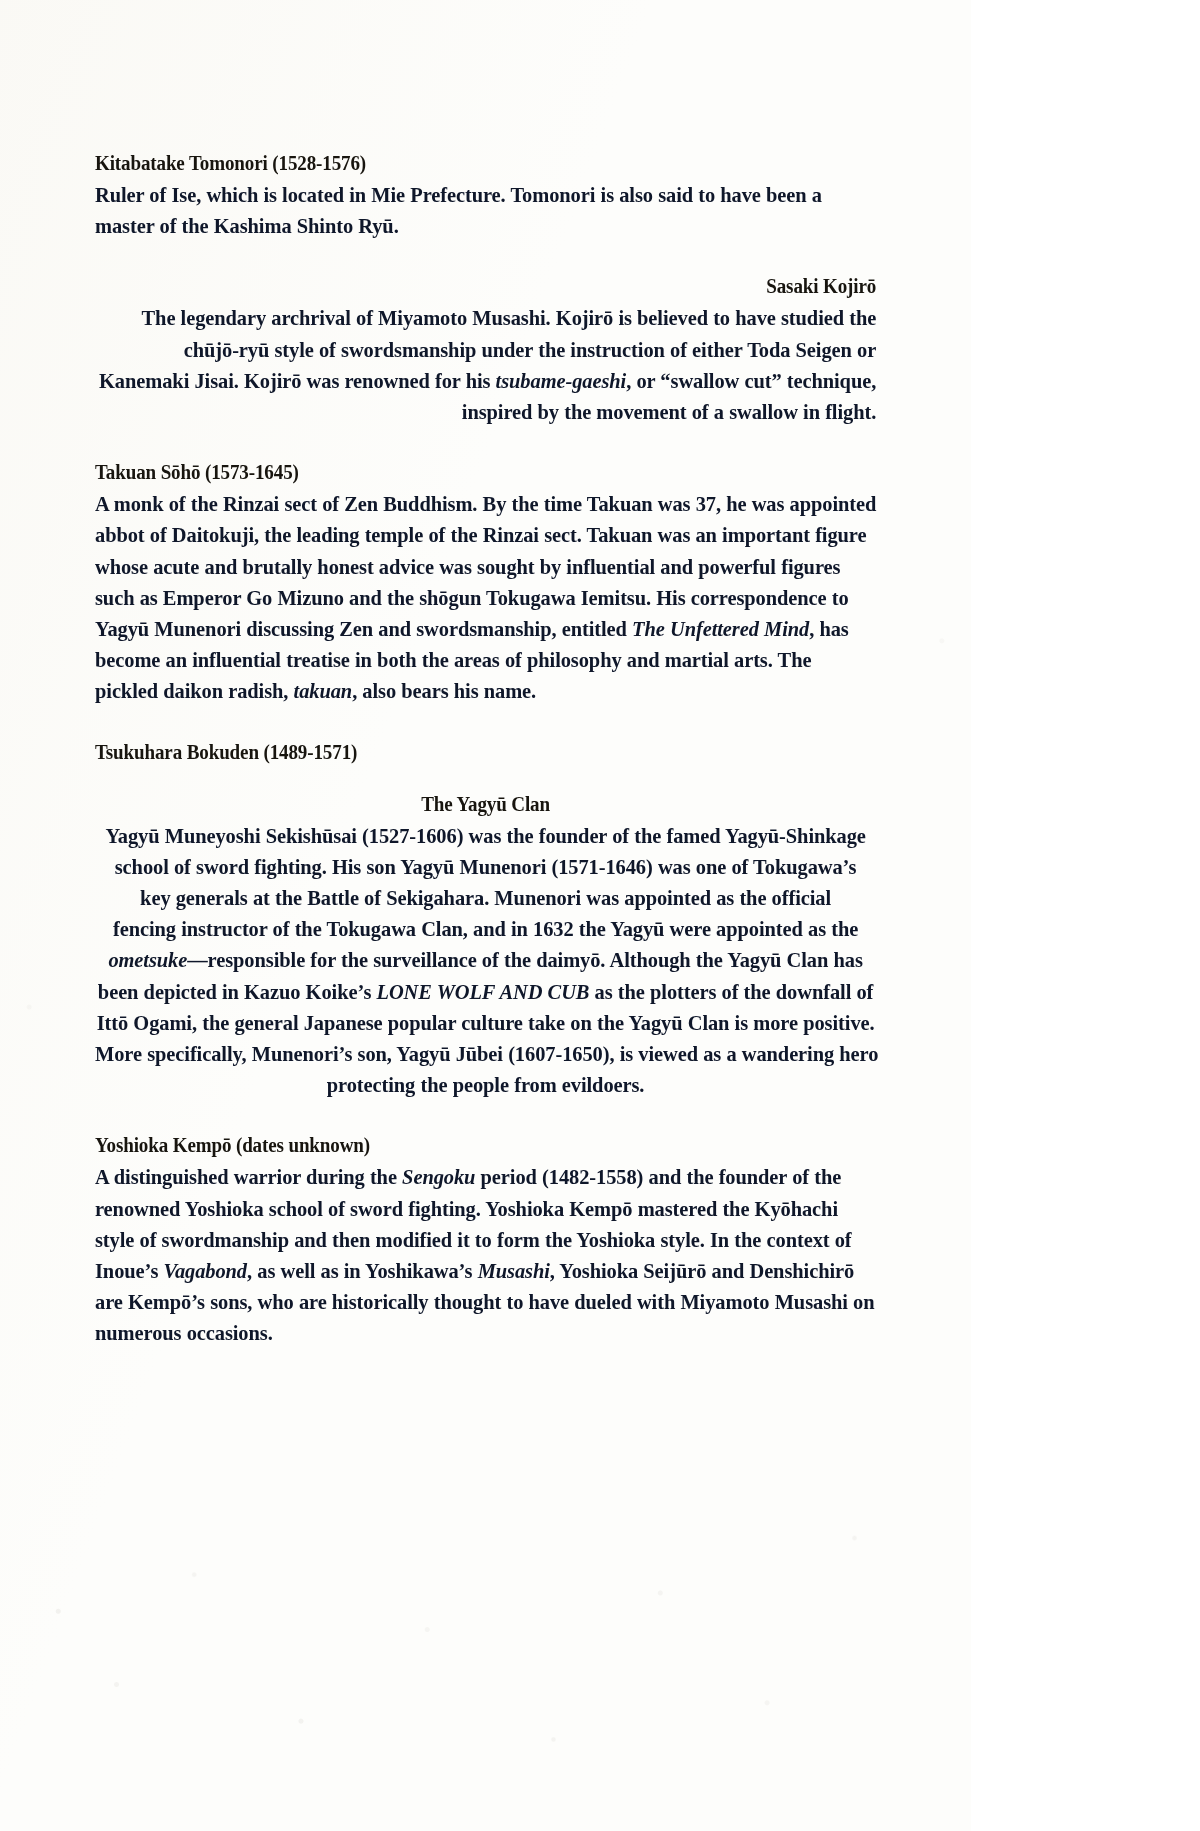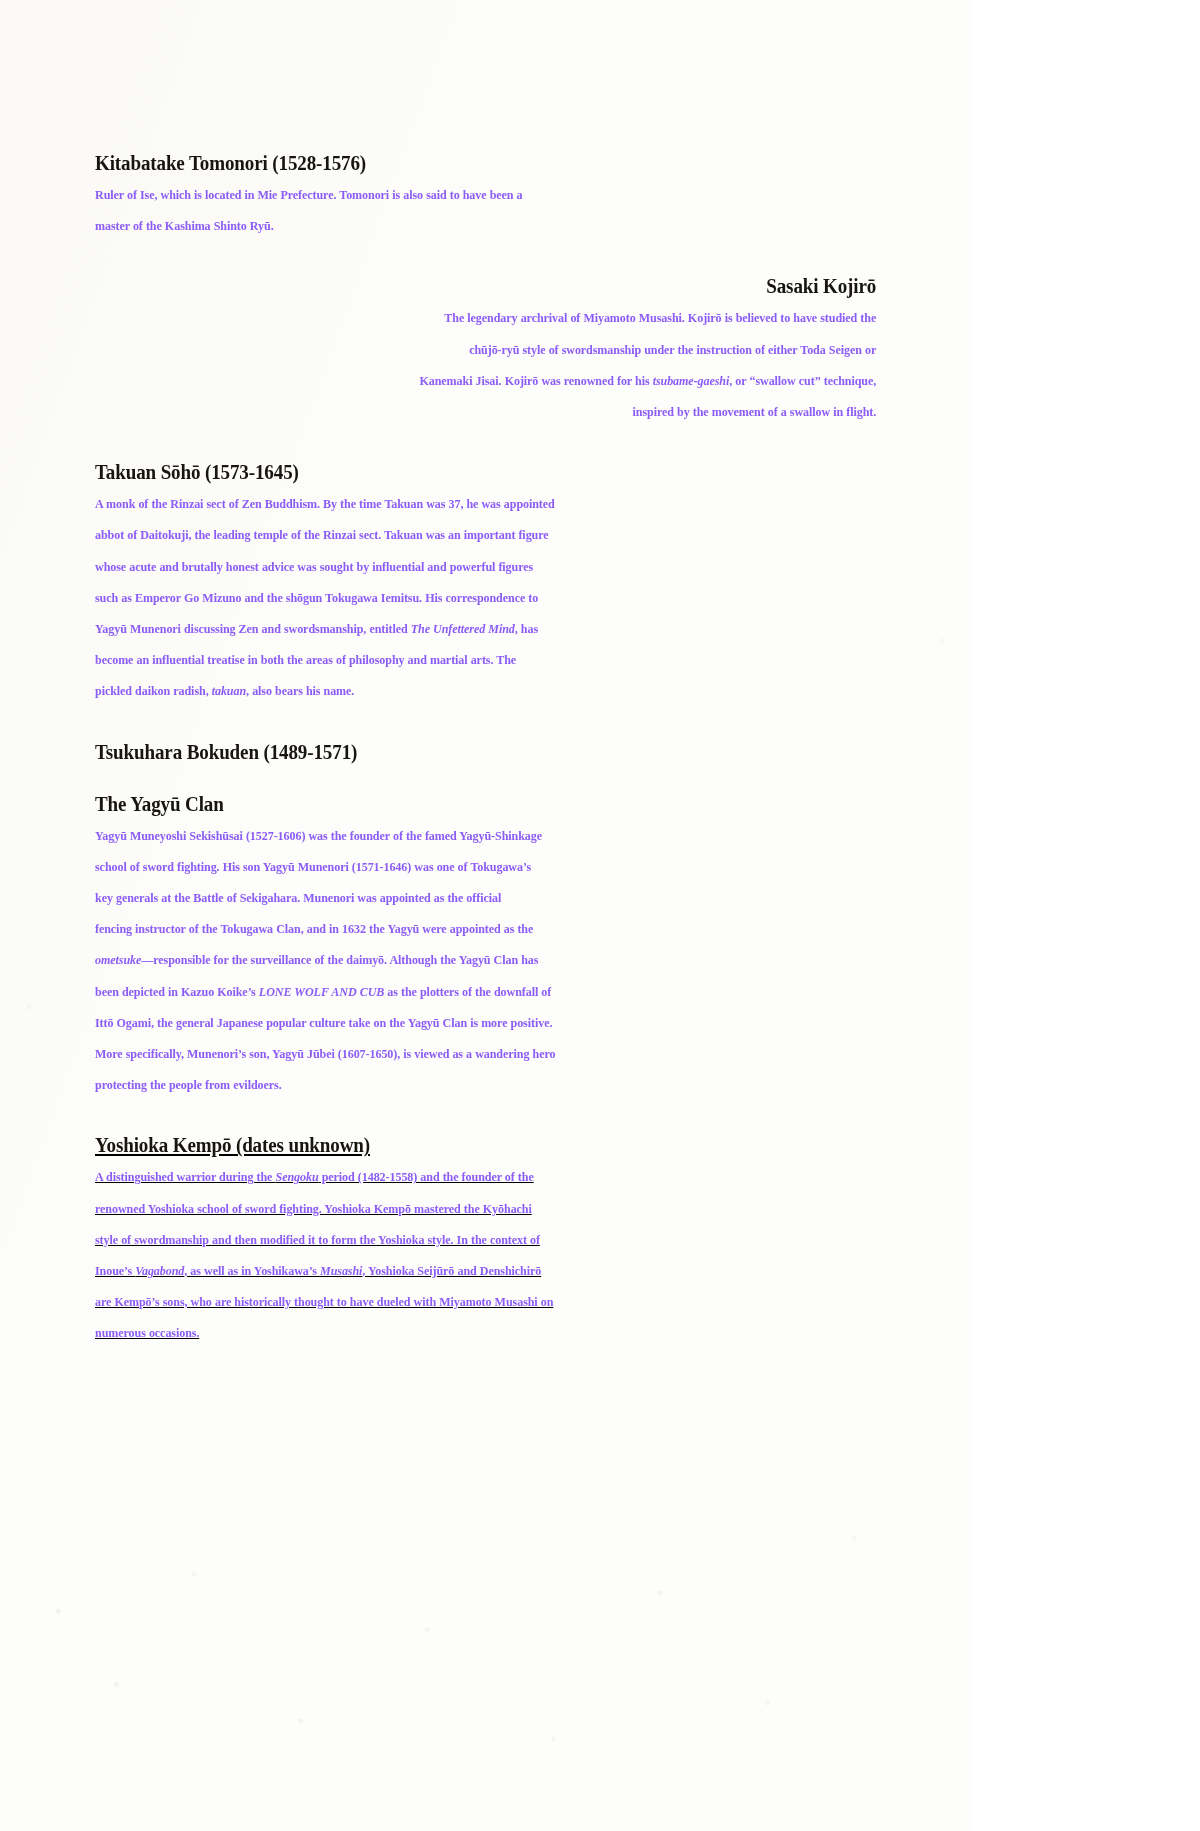--- a/index.html
+++ b/index.html
@@ -38,38 +38,38 @@
   }
   .content {
     position: absolute;
     left: 95px;
     top: 148px;
     width: 840px;
   }
   .entry {
     margin: 0 0 29px 0;
   }
-  .entry:last-child { margin-bottom: 0; text-decoration: underline; }
+  .entry:last-child { margin-bottom: 0; }
 
   .entry-heading {
     font-weight: bold;
     font-size: 20.5px;
     line-height: 30px;
     letter-spacing: -0.15px;
     color: #18150f;
     margin: 0 0 1px 0;
     transform: scaleX(0.93);
     transform-origin: left center;
     white-space: nowrap;
   }
   .entry-body {
     font-weight: bold;
-    font-size: 13px;
+    font-size: 22px;
     line-height: 31.2px;
-    color: #8b5cf6;
+    color: #0f172a;
     margin: 0;
     letter-spacing: -0.1px;
     word-spacing: 0.2px;
   }
   .entry-body .line {
     display: block;
     white-space: nowrap;
     transform: scaleX(0.93);
     transform-origin: left center;
   }
@@ -78,21 +78,21 @@
     font-style: italic;
   }
   .entry-body .caps {
     font-style: italic;
   }
   
   .entry.e-kitabatake { margin-bottom: 30px; }
   .entry.e-sasaki { margin-bottom: 30px; text-align: right; }
   .entry.e-takuan { margin-bottom: 30px; }
   .entry.e-tsukuhara { margin-bottom: 22px; }
-  .entry.e-yagyu { margin-bottom: 30px; }
+  .entry.e-yagyu { margin-bottom: 30px; text-align: center; }
 
   .tick-mark {
     position: absolute;
     left: 1078px;
     top: 186px;
     width: 3px;
     height: 9px;
     background: #6f6a60;
     transform: rotate(12deg);
     opacity: 0.8;

